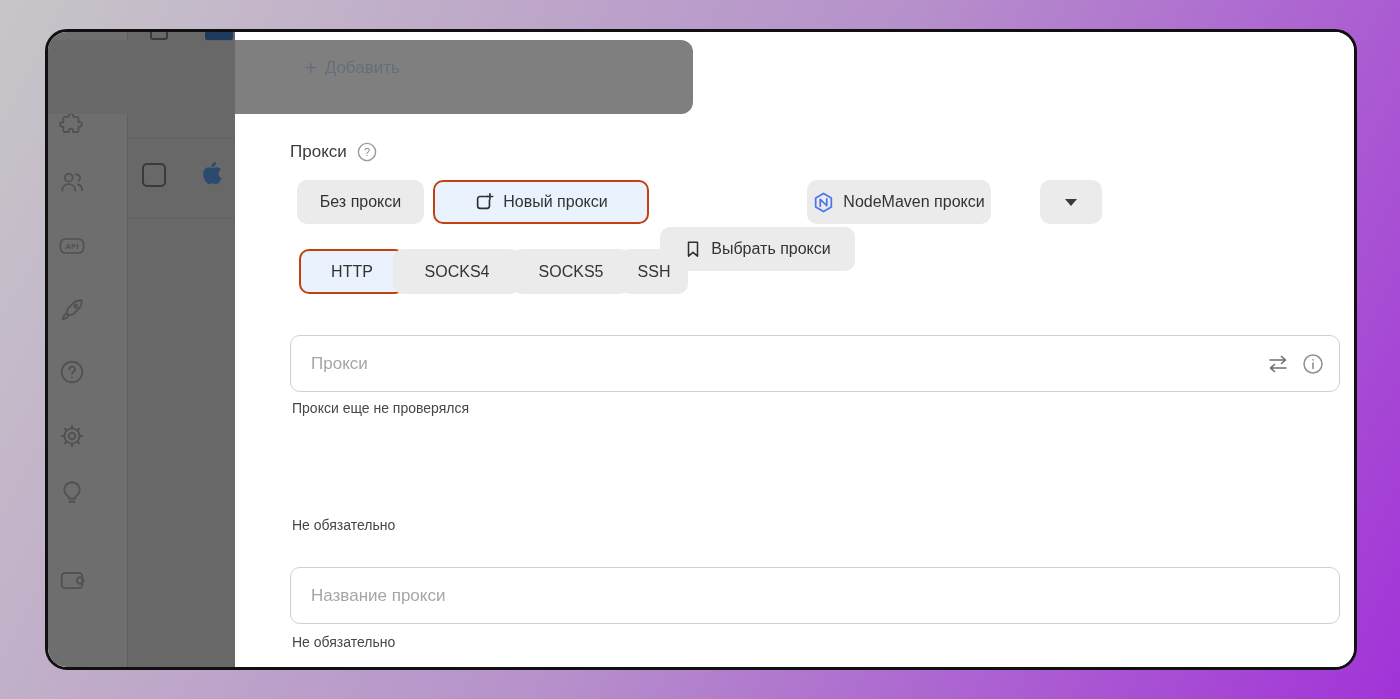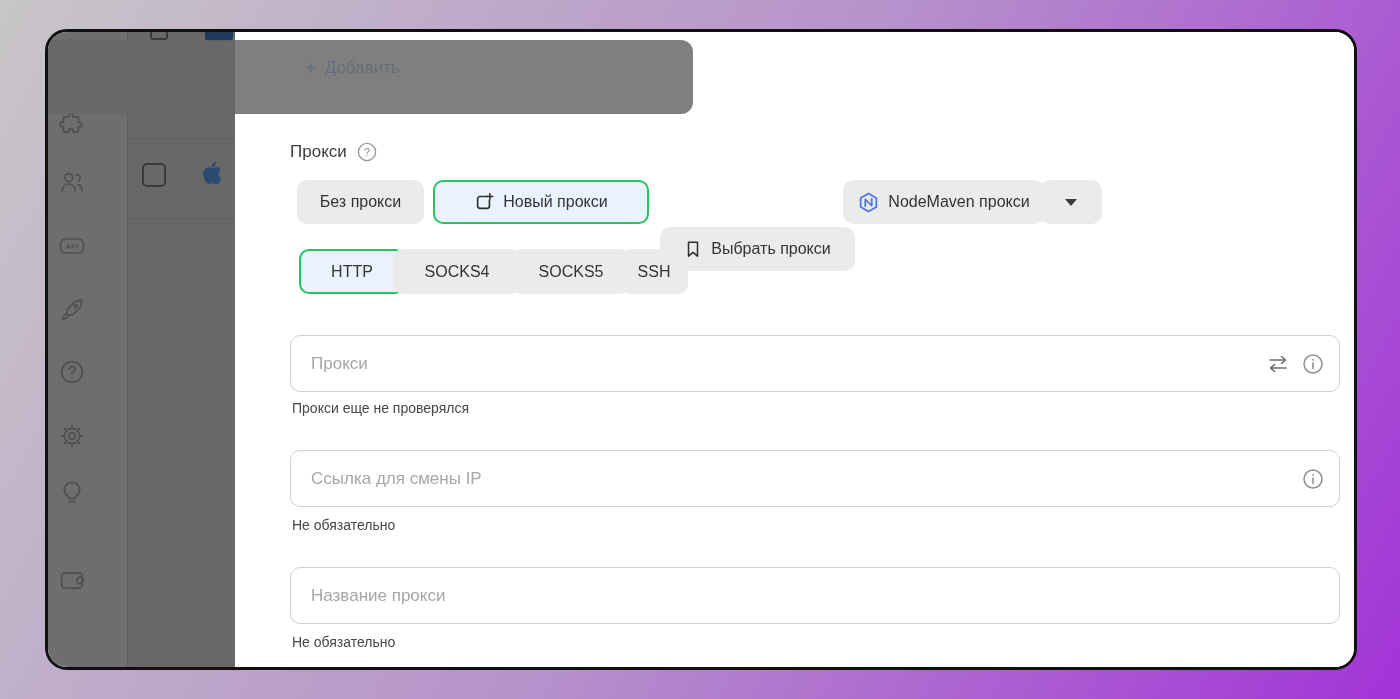--- a/index.html
+++ b/index.html
@@ -32,21 +32,21 @@
   .modal { position:absolute; left:187px; top:0; right:0; bottom:0; background:#ffffff; z-index:2; }
   .add-btn { position:absolute; left:70px; top:26px; display:flex; align-items:center; gap:8px;
              color:#4c8fd9; font-size:17px; }
   .add-btn .plus { font-size:20px; line-height:20px; }
   .form-header { position:absolute; left:55px; top:110px; display:flex; align-items:center; gap:10px;
                  font-size:17px; color:#3c3c3c; }
   .help-circle { width:20px; height:20px; }
   .help-circle svg { width:100%; height:100%; }
   .pill { position:absolute; height:44px; border-radius:10px; background:#ebebeb; color:#333;
           font-size:16px; display:flex; align-items:center; justify-content:center; gap:9px; cursor:pointer; }
-  .pill.selected { background:#e9f2fd; border:2px solid #22c55e; }
+  .pill.selected { background:#e9f2fd; border:2px solid #c2410c; }
   .mode-row .pill { top:148px; }
   .tab-row .pill { top:217px; height:45px; }
   .pill svg { flex:0 0 auto; }
   .caret-btn { position:absolute; left:805px; top:148px; width:62px; height:44px; border-radius:10px;
                background:#ebebeb; display:flex; align-items:center; justify-content:center; cursor:pointer; }
   .caret { width:0; height:0; border-left:6px solid transparent; border-right:6px solid transparent;
            border-top:7px solid #3a3a3a; }
   .field { position:absolute; left:55px; width:1050px; height:57px; }
   .field input { width:100%; height:100%; border:1.5px solid #d0d0d0; border-radius:10px; font-size:17px;
                  color:#333; padding:0 80px 0 20px; outline:none; font-family:"Liberation Sans",sans-serif; background:#fff; }
@@ -172,21 +172,21 @@
             <line x1="14.5" y1="5" x2="20.5" y2="5" stroke="#2f2f2f" stroke-width="1.8" stroke-linecap="round"></line>
           </svg>
         <span>Новый прокси</span>
       </div>
       <div class="pill" style="left:425px; width:195px;margin-top:47px;">
         <svg width="18" height="18" viewBox="0 0 20 20">
             <path d="M5 2.5h10V18l-5-4.3L5 18z" fill="none" stroke="#2f2f2f" stroke-width="1.7" stroke-linejoin="round"></path>
           </svg>
         <span>Выбрать прокси</span>
       </div>
-      <div class="pill" style="left:608px; width:202px;">
+      <div class="pill" style="left:572px; width:184px;">
         <svg width="21" height="21" viewBox="0 0 22 22">
             <path d="M11 1.5l8.2 4.8v9.4L11 20.5l-8.2-4.8V6.3z" fill="none" stroke="#4a74f0" stroke-width="1.8" stroke-linejoin="round"></path>
             <polyline points="7.6,14.8 7.6,7.6 14.4,14.4 14.4,7.2" fill="none" stroke="#4a74f0" stroke-width="1.8" stroke-linecap="round" stroke-linejoin="round"></polyline>
           </svg>
         <span>NodeMaven прокси</span>
       </div>
       <div class="caret-btn">
         <span class="caret"></span>
       </div>
     </div>
@@ -215,30 +215,20 @@
           </svg>
         <svg width="22" height="22" viewBox="0 0 22 22">
             <circle cx="11" cy="11" r="9" fill="none" stroke="#8f8f8f" stroke-width="1.5"></circle>
             <line x1="11" y1="10" x2="11" y2="15.5" stroke="#8f8f8f" stroke-width="1.6" stroke-linecap="round"></line>
             <circle cx="11" cy="6.8" r="0.9" fill="#8f8f8f"></circle>
           </svg>
       </div>
     </div>
     <div class="helper" style="top:368px">Прокси еще не проверялся</div>
 
-    <div class="field" style="top:418px">
-      <input type="text" placeholder="Ссылка для смены IP" style="">
-      <div class="field-icons">
-        <svg width="22" height="22" viewBox="0 0 22 22">
-            <circle cx="11" cy="11" r="9" fill="none" stroke="#8f8f8f" stroke-width="1.5"></circle>
-            <line x1="11" y1="10" x2="11" y2="15.5" stroke="#8f8f8f" stroke-width="1.6" stroke-linecap="round"></line>
-            <circle cx="11" cy="6.8" r="0.9" fill="#8f8f8f"></circle>
-          </svg>
-      </div>
-    </div>
     <div class="helper" style="top:485px">Не обязательно</div>
 
     <div class="field" style="top:535px">
       <input type="text" placeholder="Название прокси" style="">
     </div>
     <div class="helper" style="top:602px">Не обязательно</div>
 
   </div>
 
   <div class="tooltip">

